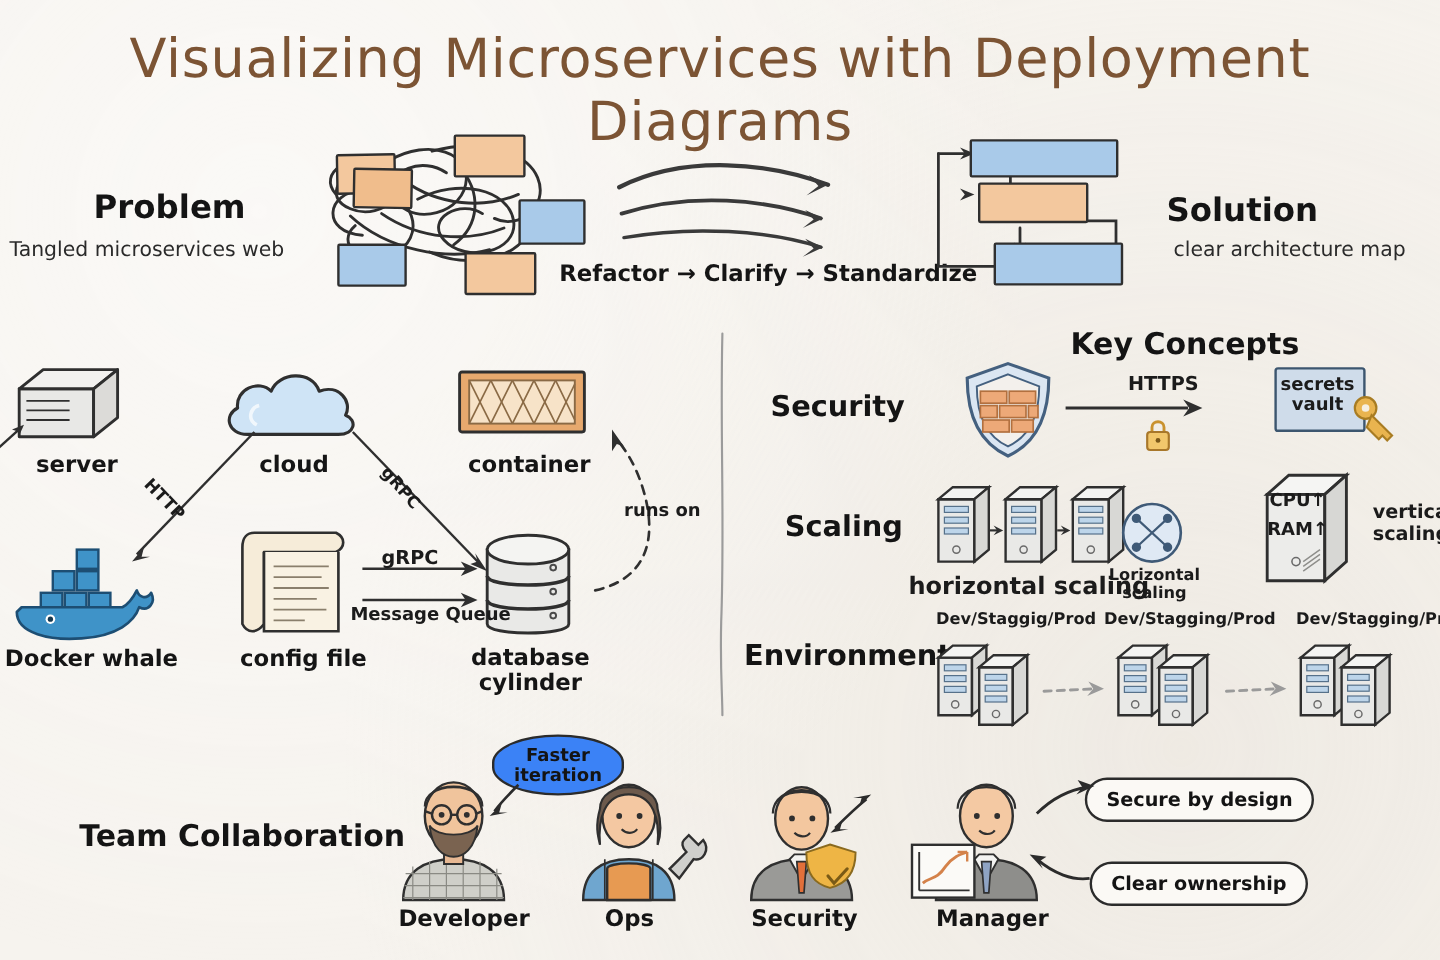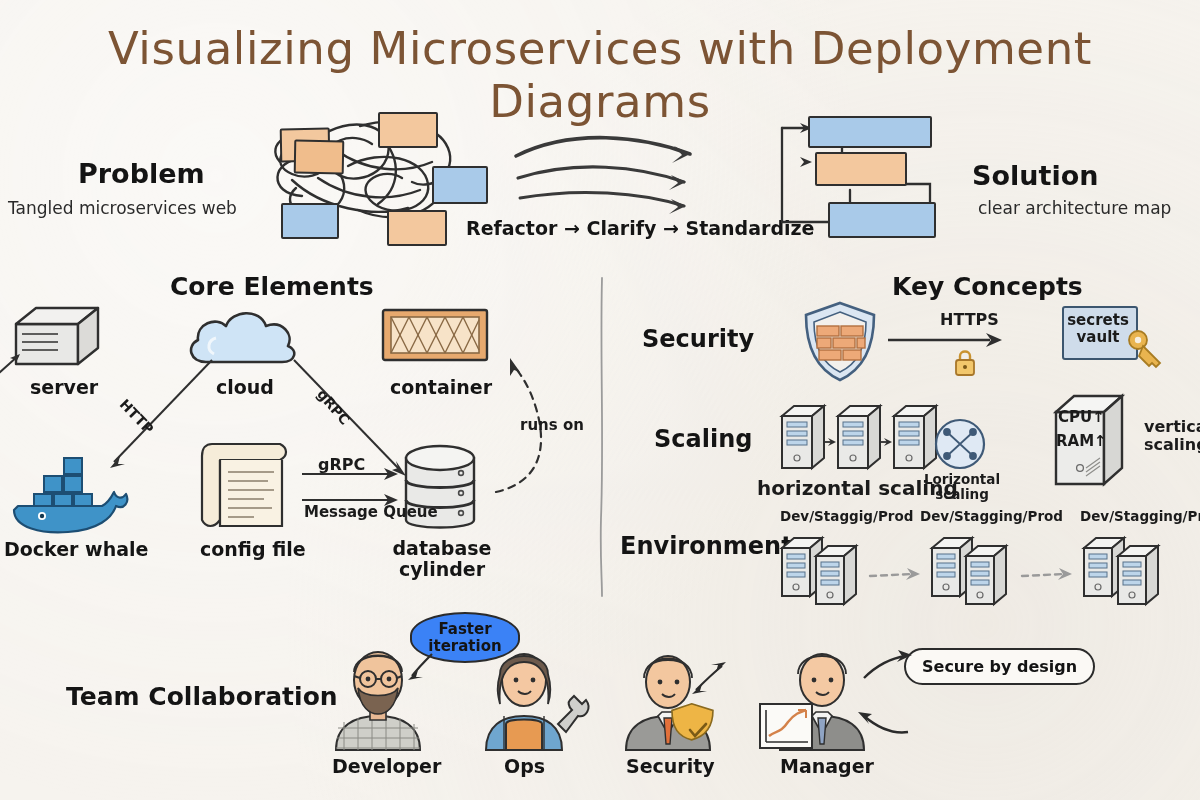--- a/index.html
+++ b/index.html
@@ -127,21 +127,20 @@
   <div class="abs" style="left:815px;top:152px;width:88px;height:30px;background:#f3c89e;border:2.3px solid #2f2f2f;border-radius:2px;"></div>
   <div class="abs" style="left:828px;top:202px;width:104px;height:32px;background:#a9cae9;border:2.3px solid #2f2f2f;border-radius:2px;"></div>
 
   <div class="abs h-big" style="left:972px;top:160px;">Solution</div>
   <div class="abs sub" style="left:978px;top:198px;">clear architecture map</div>
 
   <svg class="abs" style="left:594px;top:278px;" width="16" height="320">
     <path d="M8,0 C6,80 10,160 7,240 C6,280 8,300 8,318" fill="none" stroke="#9b9b9b" stroke-width="1.8" stroke-linecap="round"></path>
   </svg>
 
-  <div class="abs h-mid" style="left:170px;top:272px;">Core Elements</div>
 
   <svg class="abs" style="left:8px;top:302px;" width="100" height="70">
     <g stroke="#2f2f2f" stroke-width="2.4" fill="none" stroke-linejoin="round">
       <path d="M8,22 L8,62 L70,62 L70,22 Z" fill="#e8e8e6"></path>
       <path d="M8,22 L28,6 L90,6 L70,22 Z" fill="#f2f1ef"></path>
       <path d="M70,22 L90,6 L90,46 L70,62 Z" fill="#dcdbd8"></path>
       <path d="M14,32 L50,32 M14,40 L50,40 M14,48 L50,48" stroke-width="1.5"></path>
     </g>
   </svg>
   <div class="abs cap" style="left:30px;top:376px;">server</div>
@@ -220,21 +219,21 @@
   </svg>
   <div class="abs lbl" style="left:326px;top:386px;transform:rotate(49deg);transform-origin:left top;">gRPC</div>
 
   <svg class="abs" style="left:300px;top:466px;" width="108" height="54">
     <path d="M2,8 L90,8" fill="none" stroke="#2f2f2f" stroke-width="2"></path>
     <path d="M98,8 L84,2 L88,8 L84,14 Z" fill="#2f2f2f"></path>
     <path d="M2,34 L90,34" fill="none" stroke="#2f2f2f" stroke-width="2"></path>
     <path d="M98,34 L84,28 L88,34 L84,40 Z" fill="#2f2f2f"></path>
   </svg>
   <div class="abs lbl" style="left:318px;top:455px;font-size:16px;">gRPC</div>
-  <div class="abs lbl" style="left:304px;top:503px;font-size:15px;">Message Queue</div>
+  <div class="abs lbl" style="left:292px;top:503px;font-size:15px;">Message Queue</div>
 
   <svg class="abs" style="left:484px;top:352px;" width="80" height="150">
     <path d="M12,140 C56,130 64,96 52,56 C46,36 38,24 30,14" fill="none" stroke="#2f2f2f" stroke-width="2.2" stroke-dasharray="7 6" stroke-linecap="round"></path>
     <path d="M26,6 L36,20 L30,18 L26,24 Z" fill="#2f2f2f"></path>
   </svg>
   <div class="abs lbl" style="left:520px;top:416px;font-size:15px;">runs on</div>
 
   <div class="abs h-mid" style="left:892px;top:272px;">Key Concepts</div>
 
   <div class="abs h-sec" style="left:642px;top:325px;">Security</div>
@@ -482,20 +481,21 @@
     <g>
       <rect x="-6" y="68" width="52" height="44" fill="#fbfaf7" stroke="#2f2f2f" stroke-width="2"></rect>
       <path d="M0,106 L0,74 M0,106 L42,106" stroke="#2f2f2f" stroke-width="1.6" fill="none"></path>
       <path d="M3,100 C10,94 14,98 22,86 C28,78 34,76 40,74" fill="none" stroke="#d4824a" stroke-width="2.4"></path>
       <path d="M40,74 L32,74 M40,74 L40,82" stroke="#d4824a" stroke-width="2" fill="none"></path>
     </g>
   </svg>
   <div class="abs cap" style="left:780px;top:755px;">Manager</div>
 
   <div class="abs pill" style="left:904px;top:648px;">Secure by design</div>
+  <div class="abs pill" style="left:908px;top:718px;">Clear ownership</div>
   <svg class="abs" style="left:862px;top:648px;" width="56" height="36">
     <path d="M2,30 C16,16 30,10 44,8" fill="none" stroke="#2b2b2b" stroke-width="2.4"></path>
     <path d="M50,7 L36,2 L40,8 L35,14 Z" fill="#2b2b2b"></path>
   </svg>
   <svg class="abs" style="left:852px;top:704px;" width="62" height="38">
     <path d="M56,28 C42,30 26,24 12,12" fill="none" stroke="#2b2b2b" stroke-width="2.4"></path>
     <path d="M6,8 L20,10 L14,14 L17,20 Z" fill="#2b2b2b"></path>
   </svg>
 </div>
 

